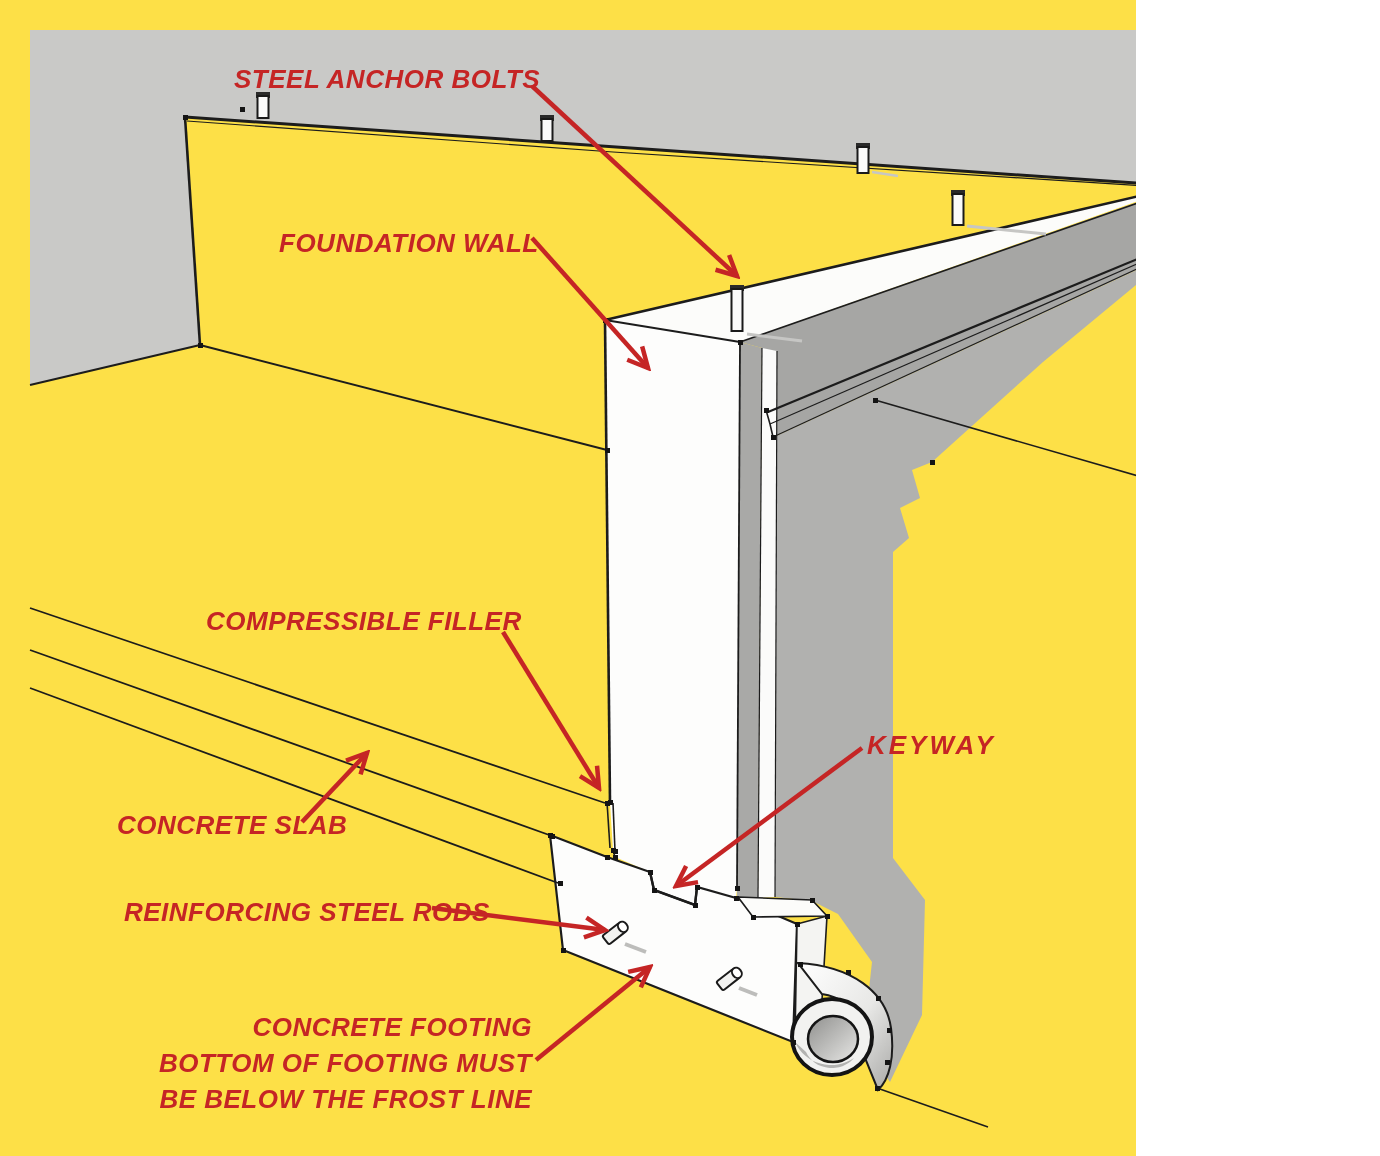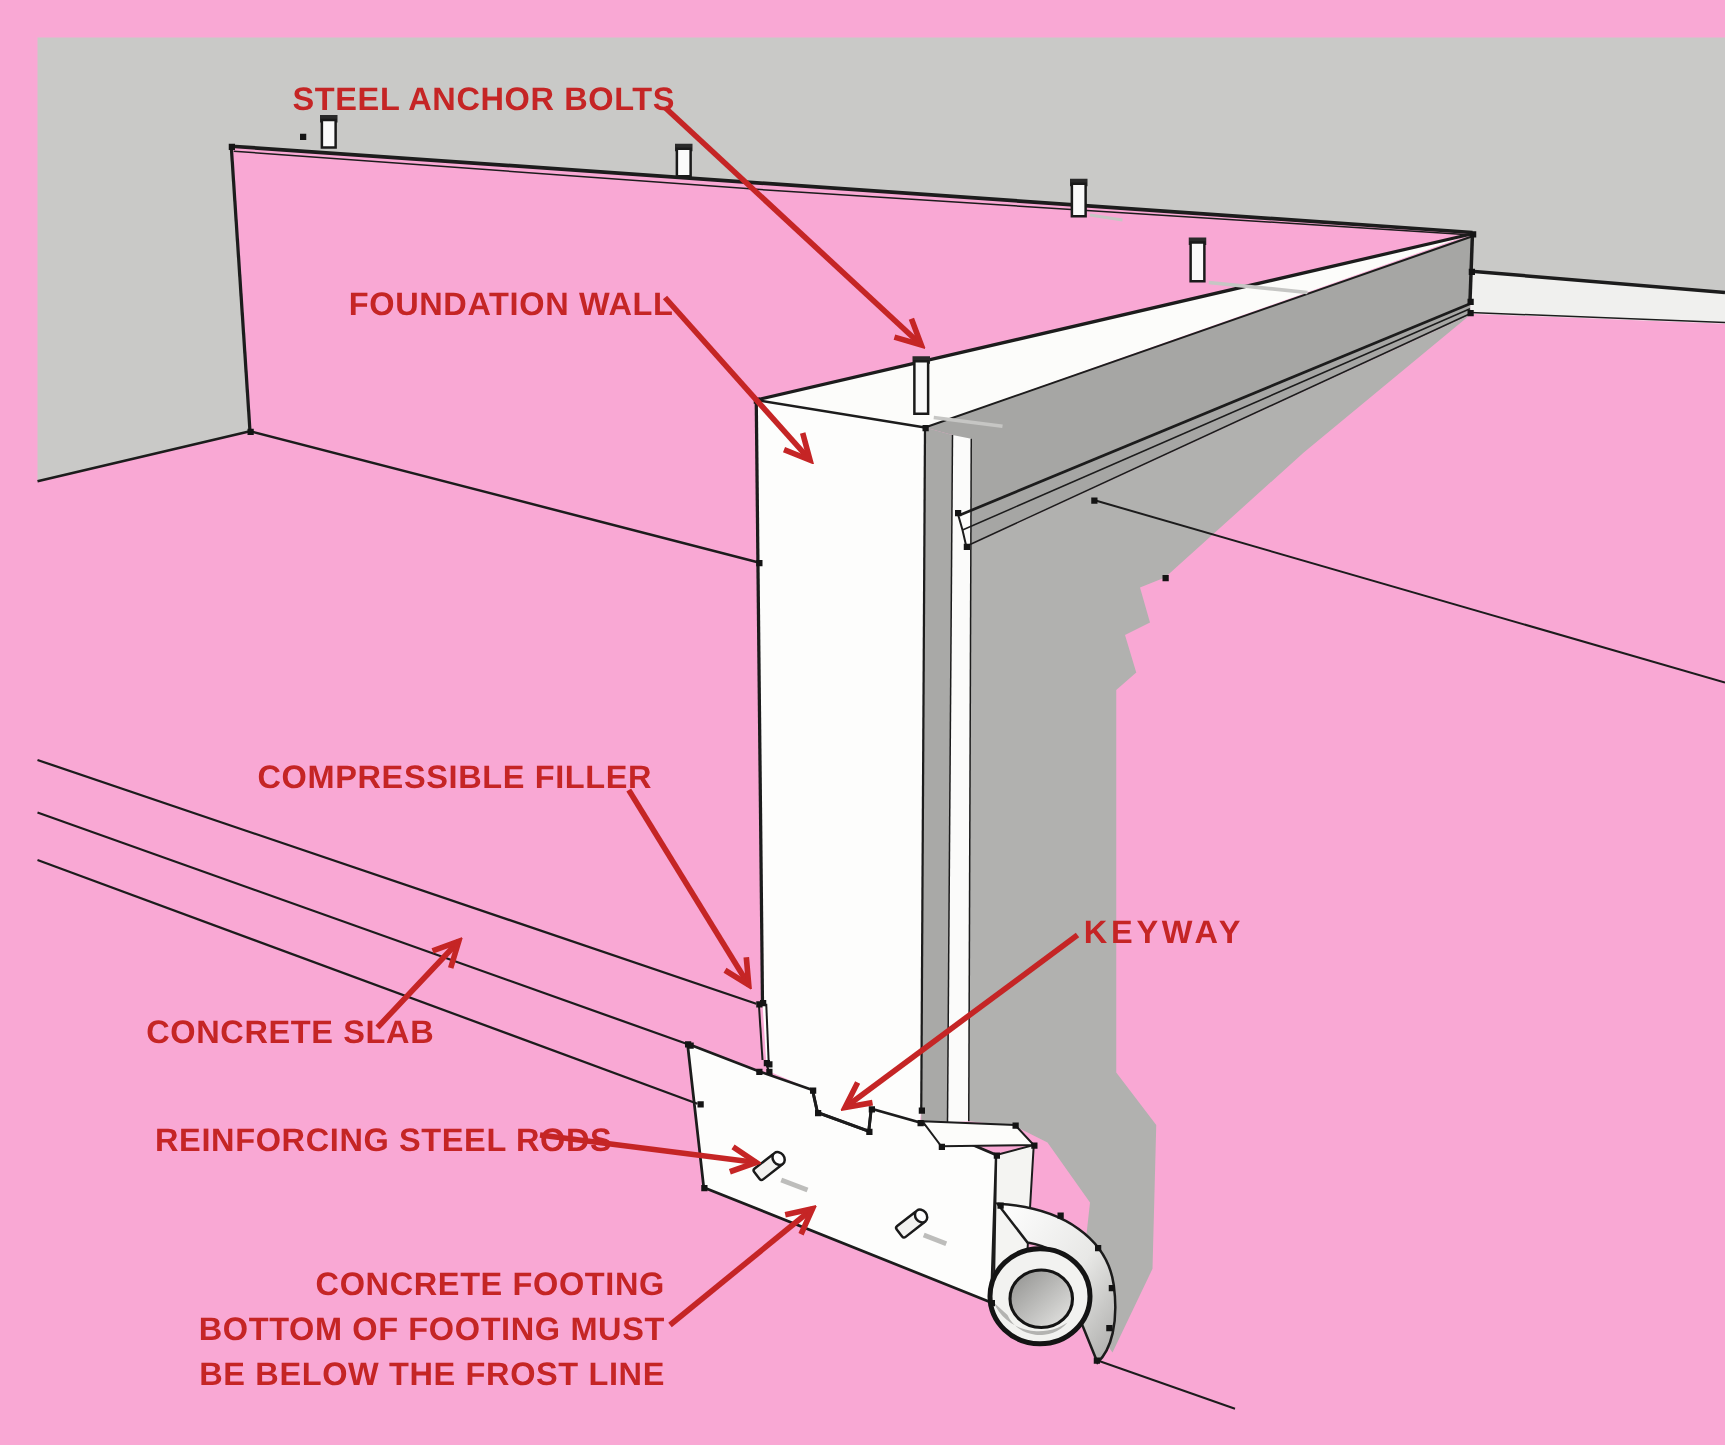--- a/index.html
+++ b/index.html
@@ -1,17 +1,17 @@
 <!DOCTYPE html>
 <html><head>
 <meta charset="utf-8">
 <style>
   html,body{margin:0;padding:0;background:#ffffff;}
-  .stage{position:relative;width:1380px;height:1156px;background:#f9a8d4;overflow:hidden;
-         font-family:"Liberation Sans", sans-serif;}
+  .stage{position:relative;width:1136px;height:1156px;background:#fde047;overflow:hidden;
+         font-family:"Liberation Sans", sans-serif;font-style:italic;}
   svg text{font-family:"Liberation Sans", sans-serif;font-weight:bold;letter-spacing:0.5px;}
   .lbl{font-size:26px;fill:#c52525;}
 </style>
 </head>
 <body>
 
 <div class="stage">
 <svg width="1380" height="1156" viewBox="0 0 1380 1156">
   <defs>
     <marker id="ah" viewBox="-26 -14 30 28" refX="0" refY="0" markerWidth="30" markerHeight="28" orient="auto" markerUnits="userSpaceOnUse">

